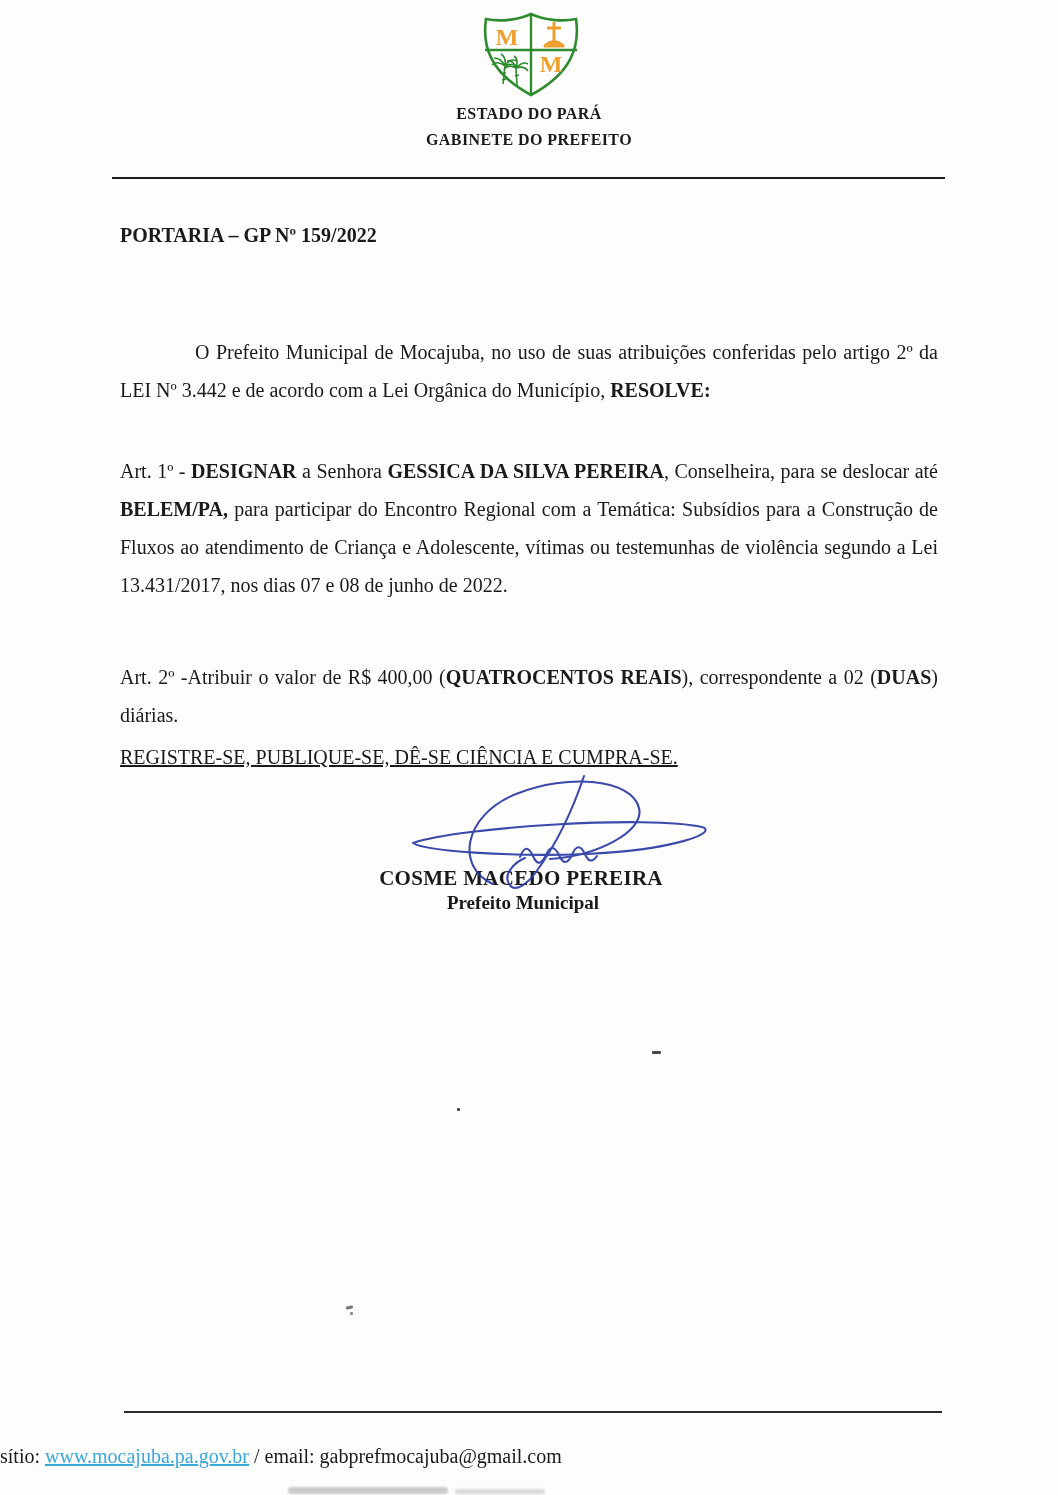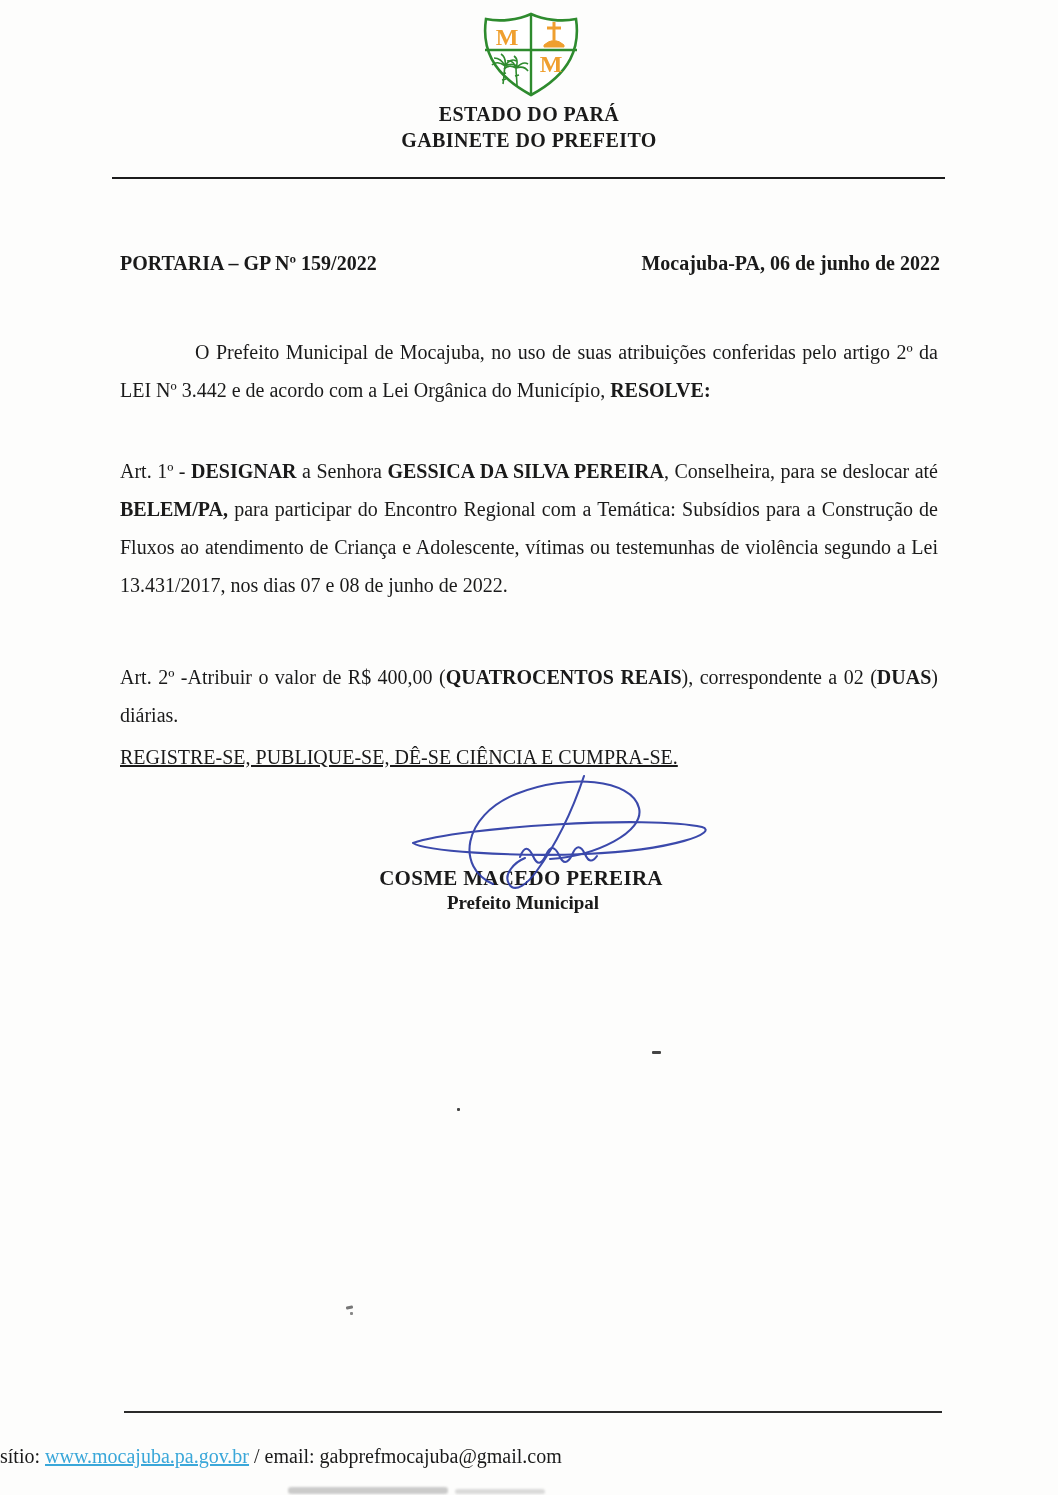--- a/index.html
+++ b/index.html
@@ -12,33 +12,33 @@
     overflow: hidden;
   }
   .page { position: absolute; inset: 0; }
 
   
   .crest { position: absolute; left: 476px; top: 10px; width: 110px; height: 90px; }
 
   
   .letterhead {
     position: absolute; top: 101px; left: 0; width: 100%;
-    text-align: center; font-weight: bold; font-size: 20px; line-height: 26px;
+    text-align: center; font-weight: bold; font-size: 16px; line-height: 26px;
     letter-spacing: 0.4px;
   }
   .rule-top {
     position: absolute; top: 177px; left: 112px; width: 833px; height: 2px;
     background: #1c1c1c;
   }
 
   
   .ref-row {
     position: absolute; top: 224px; left: 120px; width: 820px;
     display: flex; justify-content: space-between;
-    font-weight: bold; font-size: 20px; margin-top: 28px;
+    font-weight: bold; font-size: 20px;
   }
 
   
   .para {
     position: absolute; left: 120px; width: 818px;
     font-size: 20px; line-height: 38px; text-align: justify;
   }
   .p-preamble { top: 333px; text-indent: 75px; }
   .p-art1 { top: 452px; }
   .p-art2 { top: 630px; margin-top: 28px; }
@@ -121,21 +121,20 @@
   </svg>
 
   <div class="letterhead">
     <div>ESTADO DO PARÁ</div>
     <div>GABINETE DO PREFEITO</div>
   </div>
   <div class="rule-top"></div>
 
   <div class="ref-row">
     <span>PORTARIA – GP Nº 159/2022</span>
-    <span>Mocajuba-PA, 06 de junho de 2022</span>
   </div>
 
   <p class="para p-preamble"><span>O Prefeito Municipal de Mocajuba, no uso de suas atribuições conferidas pelo artigo 2º da LEI Nº 3.442 e de acordo com a Lei Orgânica do Município, </span><span class="b">RESOLVE:</span></p>
 
   <p class="para p-art1"><span>Art. 1º - </span><span class="b">DESIGNAR</span><span> a Senhora </span><span class="b">GESSICA DA SILVA PEREIRA</span><span>, Conselheira, para se deslocar até </span><span class="b">BELEM/PA,</span><span> para participar do Encontro Regional com a Temática: Subsídios para a Construção de Fluxos ao atendimento de Criança e Adolescente, vítimas ou testemunhas de violência segundo a Lei 13.431/2017, nos dias 07 e 08 de junho de 2022.</span></p>
 
   <p class="para p-art2"><span>Art. 2º -Atribuir o valor de R$ 400,00 (</span><span class="b">QUATROCENTOS REAIS</span><span>), correspondente a 02 (</span><span class="b">DUAS</span><span>) diárias.</span></p>
 
   <p class="para p-closing">REGISTRE-SE, PUBLIQUE-SE, DÊ-SE CIÊNCIA E CUMPRA-SE.</p>
 

